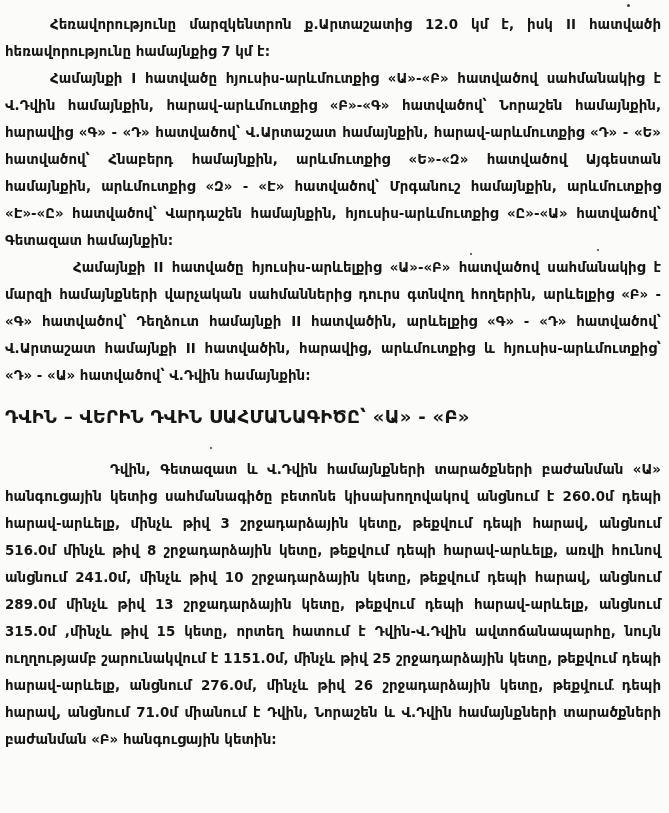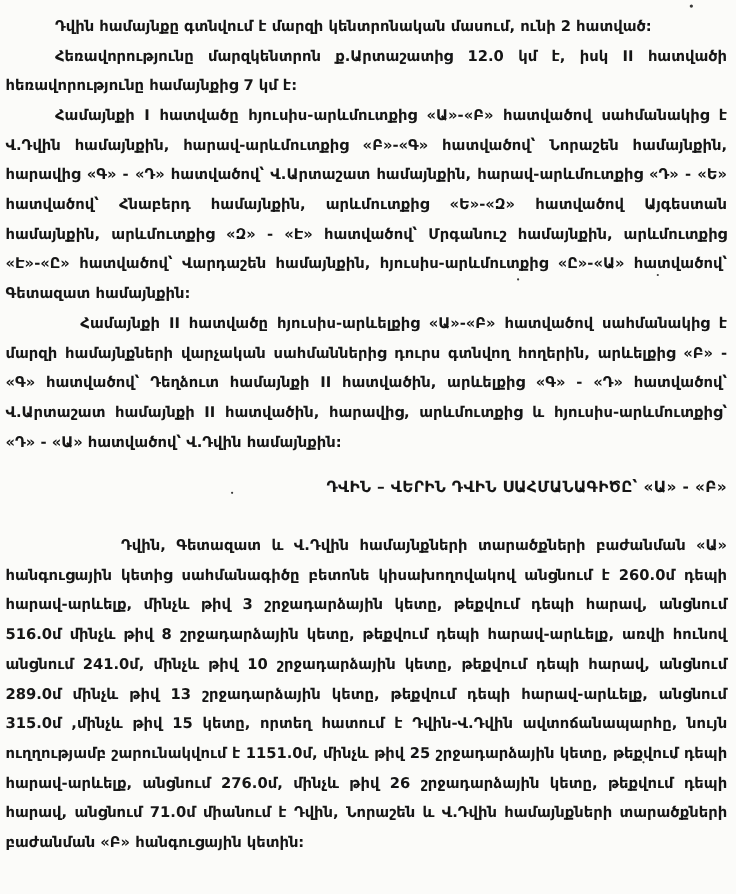--- a/index.html
+++ b/index.html
@@ -25,38 +25,37 @@
   .page p {
     margin: 0;
     text-align: justify;
   }
   .indent-sm { text-indent: 45px; }
   .indent-md { text-indent: 68px; }
   .indent-lg { text-indent: 105px; }
   .indent-last { text-indent: 82px; text-align: left; }
   .section-heading {
     margin: 14px 0 26px 0;
-    font-size: 14px;
+    font-size: 18px;
     line-height: 27px;
     font-weight: bold;
-    text-align: right;
+    text-align: left;
     letter-spacing: 0.3px;
   }
   .speck {
     position: absolute;
     background: #3a3a3a;
     border-radius: 50%;
   }
 </style>
 </head>
 <body>
 
 <div class="page">
 
-  <p class="indent-sm">Դվին համայնքը գտնվում է մարզի կենտրոնական մասում, ունի 2 հատված:</p>
 
   <p class="indent-sm">Հեռավորությունը մարզկենտրոն ք.Արտաշատից 12.0 կմ է, իսկ II հատվածի հեռավորությունը համայնքից 7 կմ է:</p>
 
   <p class="indent-sm">Համայնքի I հատվածը հյուսիս-արևմուտքից «Ա»-«Բ» հատվածով սահմանակից է Վ.Դվին համայնքին, հարավ-արևմուտքից «Բ»-«Գ» հատվածով՝ Նորաշեն համայնքին, հարավից «Գ» - «Դ» հատվածով՝ Վ.Արտաշատ համայնքին, հարավ-արևմուտքից «Դ» - «Ե» հատվածով՝ Հնաբերդ համայնքին, արևմուտքից «Ե»-«Զ» հատվածով Այգեստան համայնքին, արևմուտքից «Զ» - «Է» հատվածով՝ Մրգանուշ համայնքին, արևմուտքից «Է»-«Ը» հատվածով՝ Վարդաշեն համայնքին, հյուսիս-արևմուտքից «Ը»-«Ա» հատվածով՝ Գետազատ համայնքին:</p>
 
   <p class="indent-md">Համայնքի II հատվածը  հյուսիս-արևելքից «Ա»-«Բ» հատվածով սահմանակից է մարզի համայնքների վարչական սահմաններից դուրս գտնվող հողերին, արևելքից «Բ» - «Գ» հատվածով՝ Դեղձուտ համայնքի II հատվածին, արևելքից «Գ» - «Դ» հատվածով՝ Վ.Արտաշատ համայնքի II հատվածին, հարավից, արևմուտքից և հյուսիս-արևմուտքից՝ «Դ» - «Ա» հատվածով՝ Վ.Դվին համայնքին:</p>
 
   <h2 class="section-heading">ԴՎԻՆ – ՎԵՐԻՆ ԴՎԻՆ ՍԱՀՄԱՆԱԳԻԾԸ՝ «Ա» - «Բ»</h2>
 
   <p class="indent-lg">Դվին, Գետազատ և Վ.Դվին համայնքների տարածքների բաժանման «Ա» հանգուցային կետից սահմանագիծը բետոնե կիսախողովակով անցնում է 260.0մ դեպի հարավ-արևելք, մինչև թիվ 3 շրջադարձային կետը, թեքվում դեպի հարավ, անցնում 516.0մ մինչև թիվ 8 շրջադարձային կետը, թեքվում դեպի հարավ-արևելք, առվի հունով անցնում 241.0մ, մինչև թիվ 10 շրջադարձային կետը, թեքվում դեպի հարավ, անցնում 289.0մ մինչև թիվ 13 շրջադարձային կետը, թեքվում դեպի հարավ-արևելք, անցնում 315.0մ ,մինչև թիվ 15 կետը, որտեղ հատում է Դվին-Վ.Դվին ավտոճանապարհը, նույն ուղղությամբ շարունակվում է 1151.0մ, մինչև թիվ 25 շրջադարձային կետը, թեքվում դեպի հարավ-արևելք, անցնում 276.0մ, մինչև թիվ 26 շրջադարձային կետը, թեքվում դեպի հարավ, անցնում 71.0մ միանում է Դվին, Նորաշեն և Վ.Դվին համայնքների տարածքների բաժանման «Բ» հանգուցային կետին:</p>

